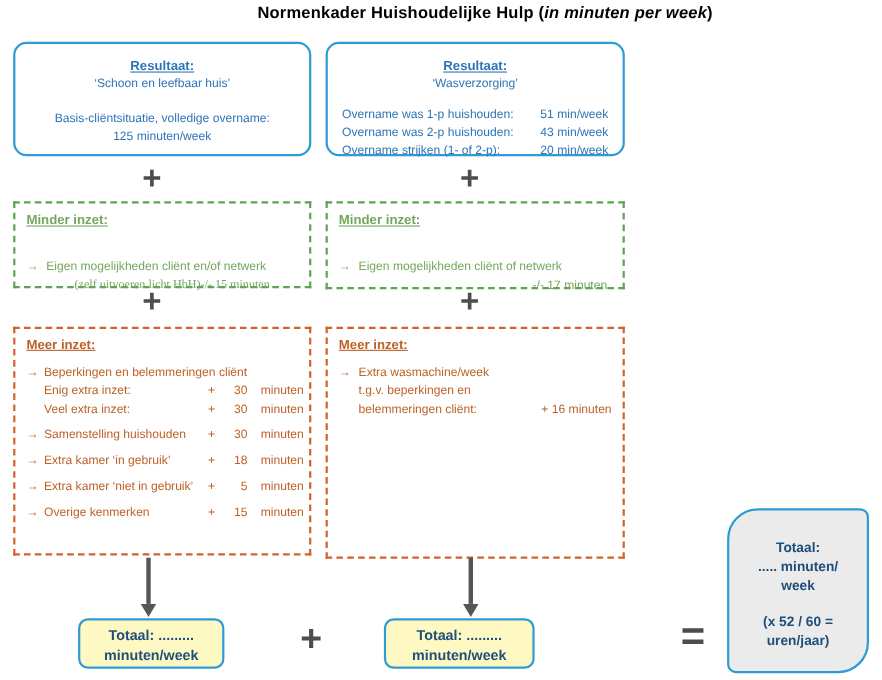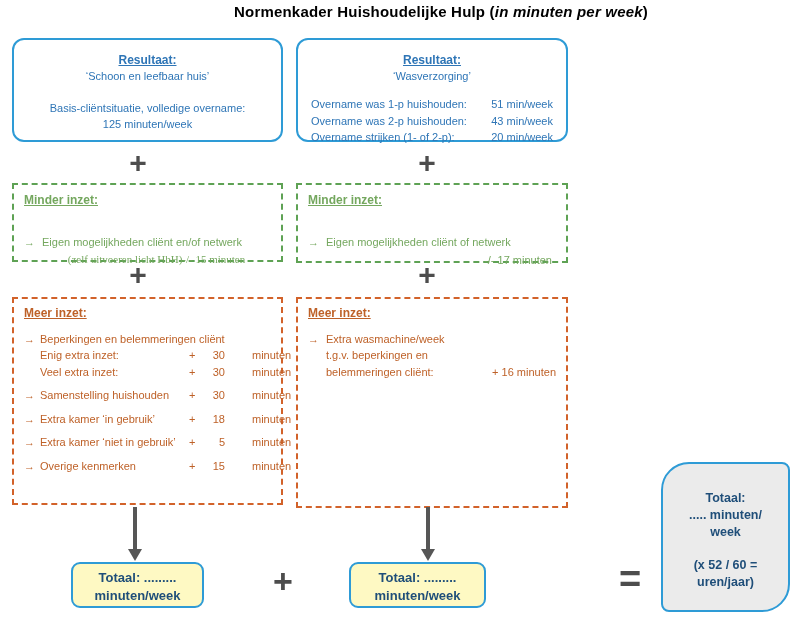--- a/index.html
+++ b/index.html
@@ -36,21 +36,21 @@
   
   .box-orange { border:2px dashed #D2622A; color:#BE6128; font-size:11px;
                 padding:6px 10px; line-height:16.5px; }
   #orange1 { left:12px; top:297px; width:271px; height:208px; }
   #orange2 { left:296px; top:297px; width:272px; height:211px; }
   .o-hdr { margin-bottom:9px; }
   .o-grid { display:grid; grid-template-columns:16px 1fr 12px 24px 46px; }
   .o-grid span { white-space:nowrap; }
   .o-span { grid-column:2/6; }
   .o-num { text-align:right; }
-  .o-unit { padding-left:27px; }
+  .o-unit { padding-left:12px; }
   .o-gap { grid-column:1/6; height:7px; }
   .o2-line { padding-left:18px; }
   .o2-last { display:flex; justify-content:space-between; padding-left:18px; }
 
   
   .plus { position:absolute; width:40px; text-align:center; font-size:30px;
           font-weight:bold; color:#4D4D4D; line-height:34px; }
   #plus-a1 { left:118px; top:146px; } #plus-b1 { left:407px; top:146px; }
   #plus-a2 { left:118px; top:258px; } #plus-b2 { left:407px; top:258px; }
   #plus-total { left:263px; top:564px; font-size:34px; }

